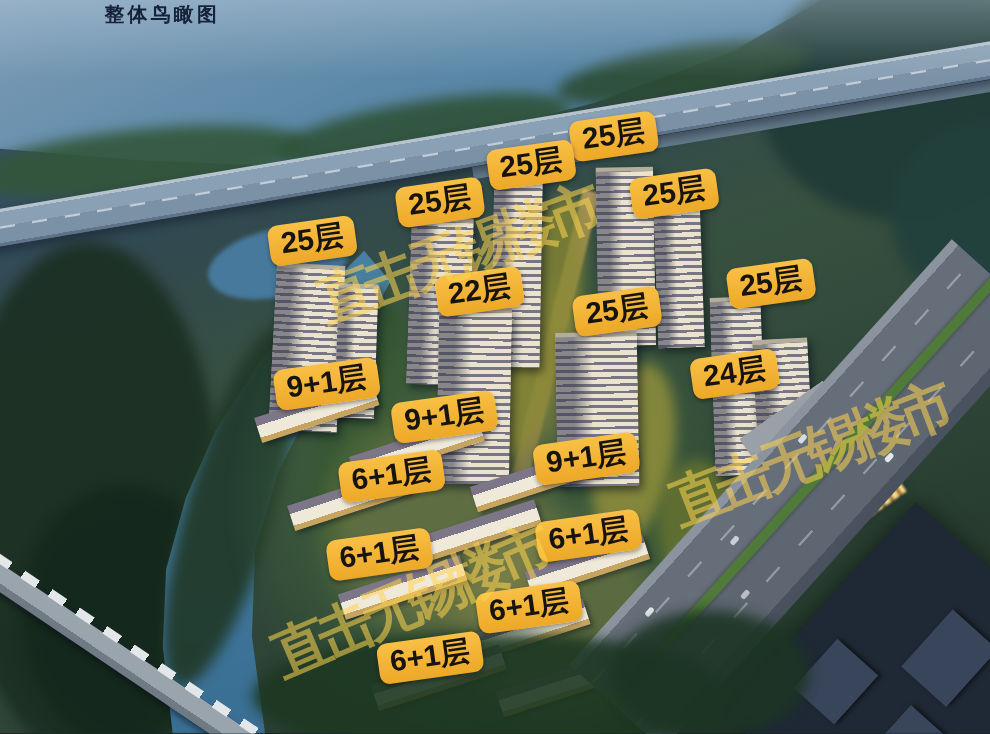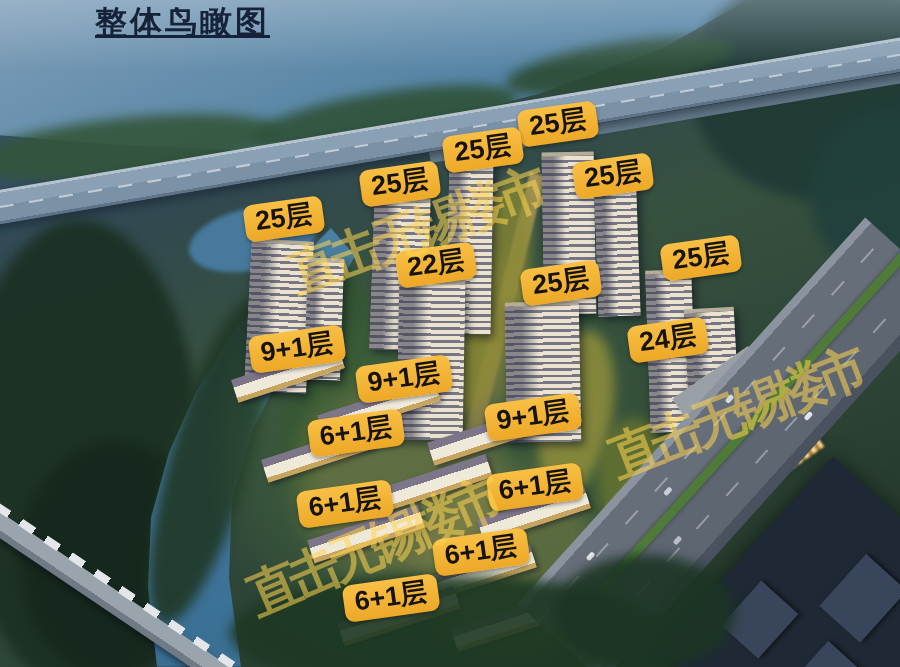--- a/index.html
+++ b/index.html
@@ -104,21 +104,21 @@
   }
   .dark-city{
     left:690px;top:520px;width:260px;height:200px;transform:rotate(-48deg);
     background:#1f2935;box-shadow:0 0 20px rgba(0,0,0,.5);
   }
   .dark-roof{position:absolute;background:#39455a;box-shadow:2px 2px 5px rgba(0,0,0,.6);}
   .grove{position:absolute;border-radius:50%;filter:blur(6px);opacity:.9;}
   
   .title{
     position:absolute;white-space:nowrap;font-weight:700;
-    font-size:32px;letter-spacing:3px;text-decoration:underline;
+    font-size:18px;letter-spacing:3px;
   }
   .floor-label{
     position:absolute;white-space:nowrap;font-weight:700;font-size:27px;
     padding:2px 11px 4px;border-radius:9px;line-height:1.15;
     box-shadow:0 2px 4px rgba(10,10,10,.4);
   }
   .watermark{
     position:absolute;white-space:nowrap;font-weight:700;font-size:52px;
     letter-spacing:-8px;opacity:.55;
   }

